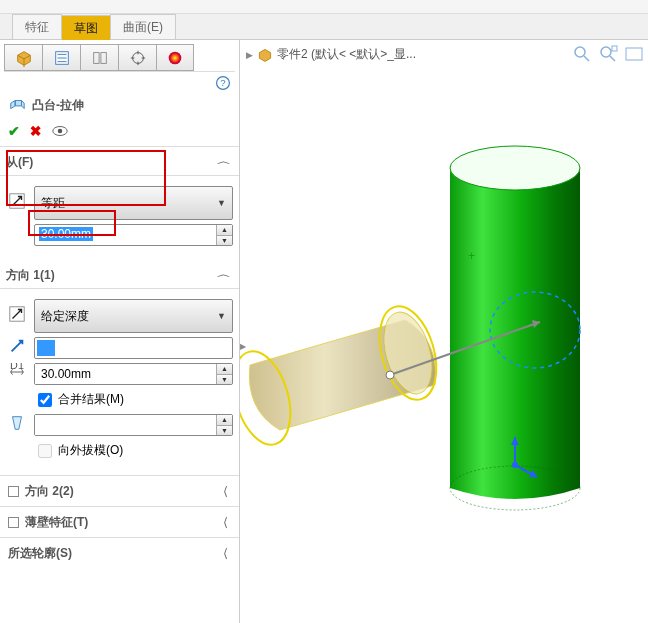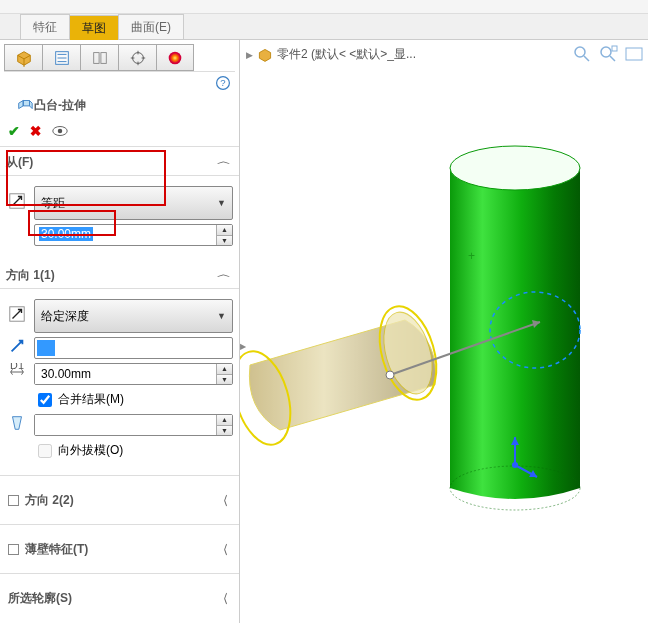--- a/index.html
+++ b/index.html
@@ -1,38 +1,38 @@
 <!DOCTYPE html>
 <html><head>
 <meta charset="utf-8">
 <style>
 * { box-sizing: border-box; margin: 0; padding: 0; font-family: "Microsoft YaHei", Arial, sans-serif; font-size: 12px; }
 body { width: 648px; height: 623px; background: #fff; position: relative; overflow: hidden; }
 
 .topbar { height: 14px; background: #f5f5f5; border-bottom: 1px solid #ddd; display: flex; }
 .topbar .ghost { flex: 1; display: flex; align-items: center; justify-content: center; color: #bbb; gap: 4px; }
 
-.tabs { display: flex; background: #f0f0f0; border-bottom: 1px solid #ccc; height: 26px; padding-left: 20px; }
+.tabs { display: flex; background: #f0f0f0; border-bottom: 1px solid #ccc; height: 26px; padding-left: 12px; }
 .tab { padding: 5px 12px; border: 1px solid #ccc; border-bottom: none; margin-right: -1px; background: #f5f5f5; color: #666; cursor: pointer; height: 25px; line-height: 14px; }
 .tab.active { background: #eab308; color: #222; position: relative; top: 1px; }
 
 .workspace { display: flex; height: calc(623px - 14px - 26px); }
 
 
 .panel { width: 240px; border-right: 1px solid #ccc; background: #fff; display: flex; flex-direction: column; }
 
 .icon-tabs { display: flex; height: 28px; border-bottom: 1px solid #ddd; margin: 4px 4px 2px 4px; }
 .icon-tab { width: 38px; display: flex; align-items: center; justify-content: center; border: 1px solid #aaa; border-right: none; background: linear-gradient(#fafafa,#e6e6e6); cursor: pointer; }
 .icon-tab:last-child { border-right: 1px solid #aaa; }
 .icon-tab svg { width: 18px; height: 18px; }
 
 .help-row { display: flex; justify-content: flex-end; padding-right: 8px; height: 18px; align-items: center; }
 .help-row svg { width: 16px; height: 16px; cursor: pointer; }
 
-.feature-hdr { display: flex; align-items: center; padding: 4px 16px; }
+.feature-hdr { display: flex; align-items: center; gap: 6px; padding: 4px 8px; }
 .feature-hdr svg { width: 18px; height: 18px; }
 .feature-hdr .ttl { font-weight: bold; color: #555; }
 
 .confirm-row { display: flex; align-items: center; gap: 10px; padding: 4px 8px 6px 8px; border-bottom: 1px solid #ddd; }
 .confirm-row .ok { color: #1a9e1a; font-size: 14px; font-weight: bold; cursor: pointer; }
 .confirm-row .cancel { color: #d00; font-size: 14px; font-weight: bold; cursor: pointer; }
 .confirm-row svg { width: 18px; height: 18px; cursor: pointer; }
 
 .scroll { flex: 1; overflow-y: auto; }
 
@@ -58,21 +58,21 @@
 
 .spacer-icon { width: 22px; display: inline-block; }
 
 .color-field { flex: 1; height: 22px; display: flex; border: 1px solid #888; background: #fff; border-radius: 2px; }
 .color-field .swatch { width: 18px; background: #3399ff; margin: 2px; }
 .color-field .rest { flex: 1; }
 
 .check-row { display: flex; align-items: center; gap: 6px; padding-left: 32px; margin: 6px 0; }
 .check-row input { width: 14px; height: 14px; cursor: pointer; }
 
-.collapsed-sect { display: flex; align-items: center; gap: 6px; padding: 15px 8px; border-top: 1px solid #ddd; font-weight: bold; color: #555; cursor: pointer; }
+.collapsed-sect { display: flex; align-items: center; gap: 6px; padding: 6px 8px; border-top: 1px solid #ddd; font-weight: bold; color: #555; cursor: pointer; }
 .collapsed-sect .chev2 { transform: rotate(-90deg) scaleY(.7); font-size: 13px; color: #666; }
 .collapsed-sect .box { width: 11px; height: 11px; border: 1px solid #888; display: inline-block; }
 
 
 .redbox { position: absolute; border: 2px solid #d40000; pointer-events: none; }
 
 
 .view3d { flex: 1; background: #fff; position: relative; }
 .view3d .top-icons { position: absolute; top: 4px; right: 4px; display: flex; gap: 6px; }
 .view3d .top-icons svg { width: 20px; height: 20px; cursor: pointer; opacity: .6; }

